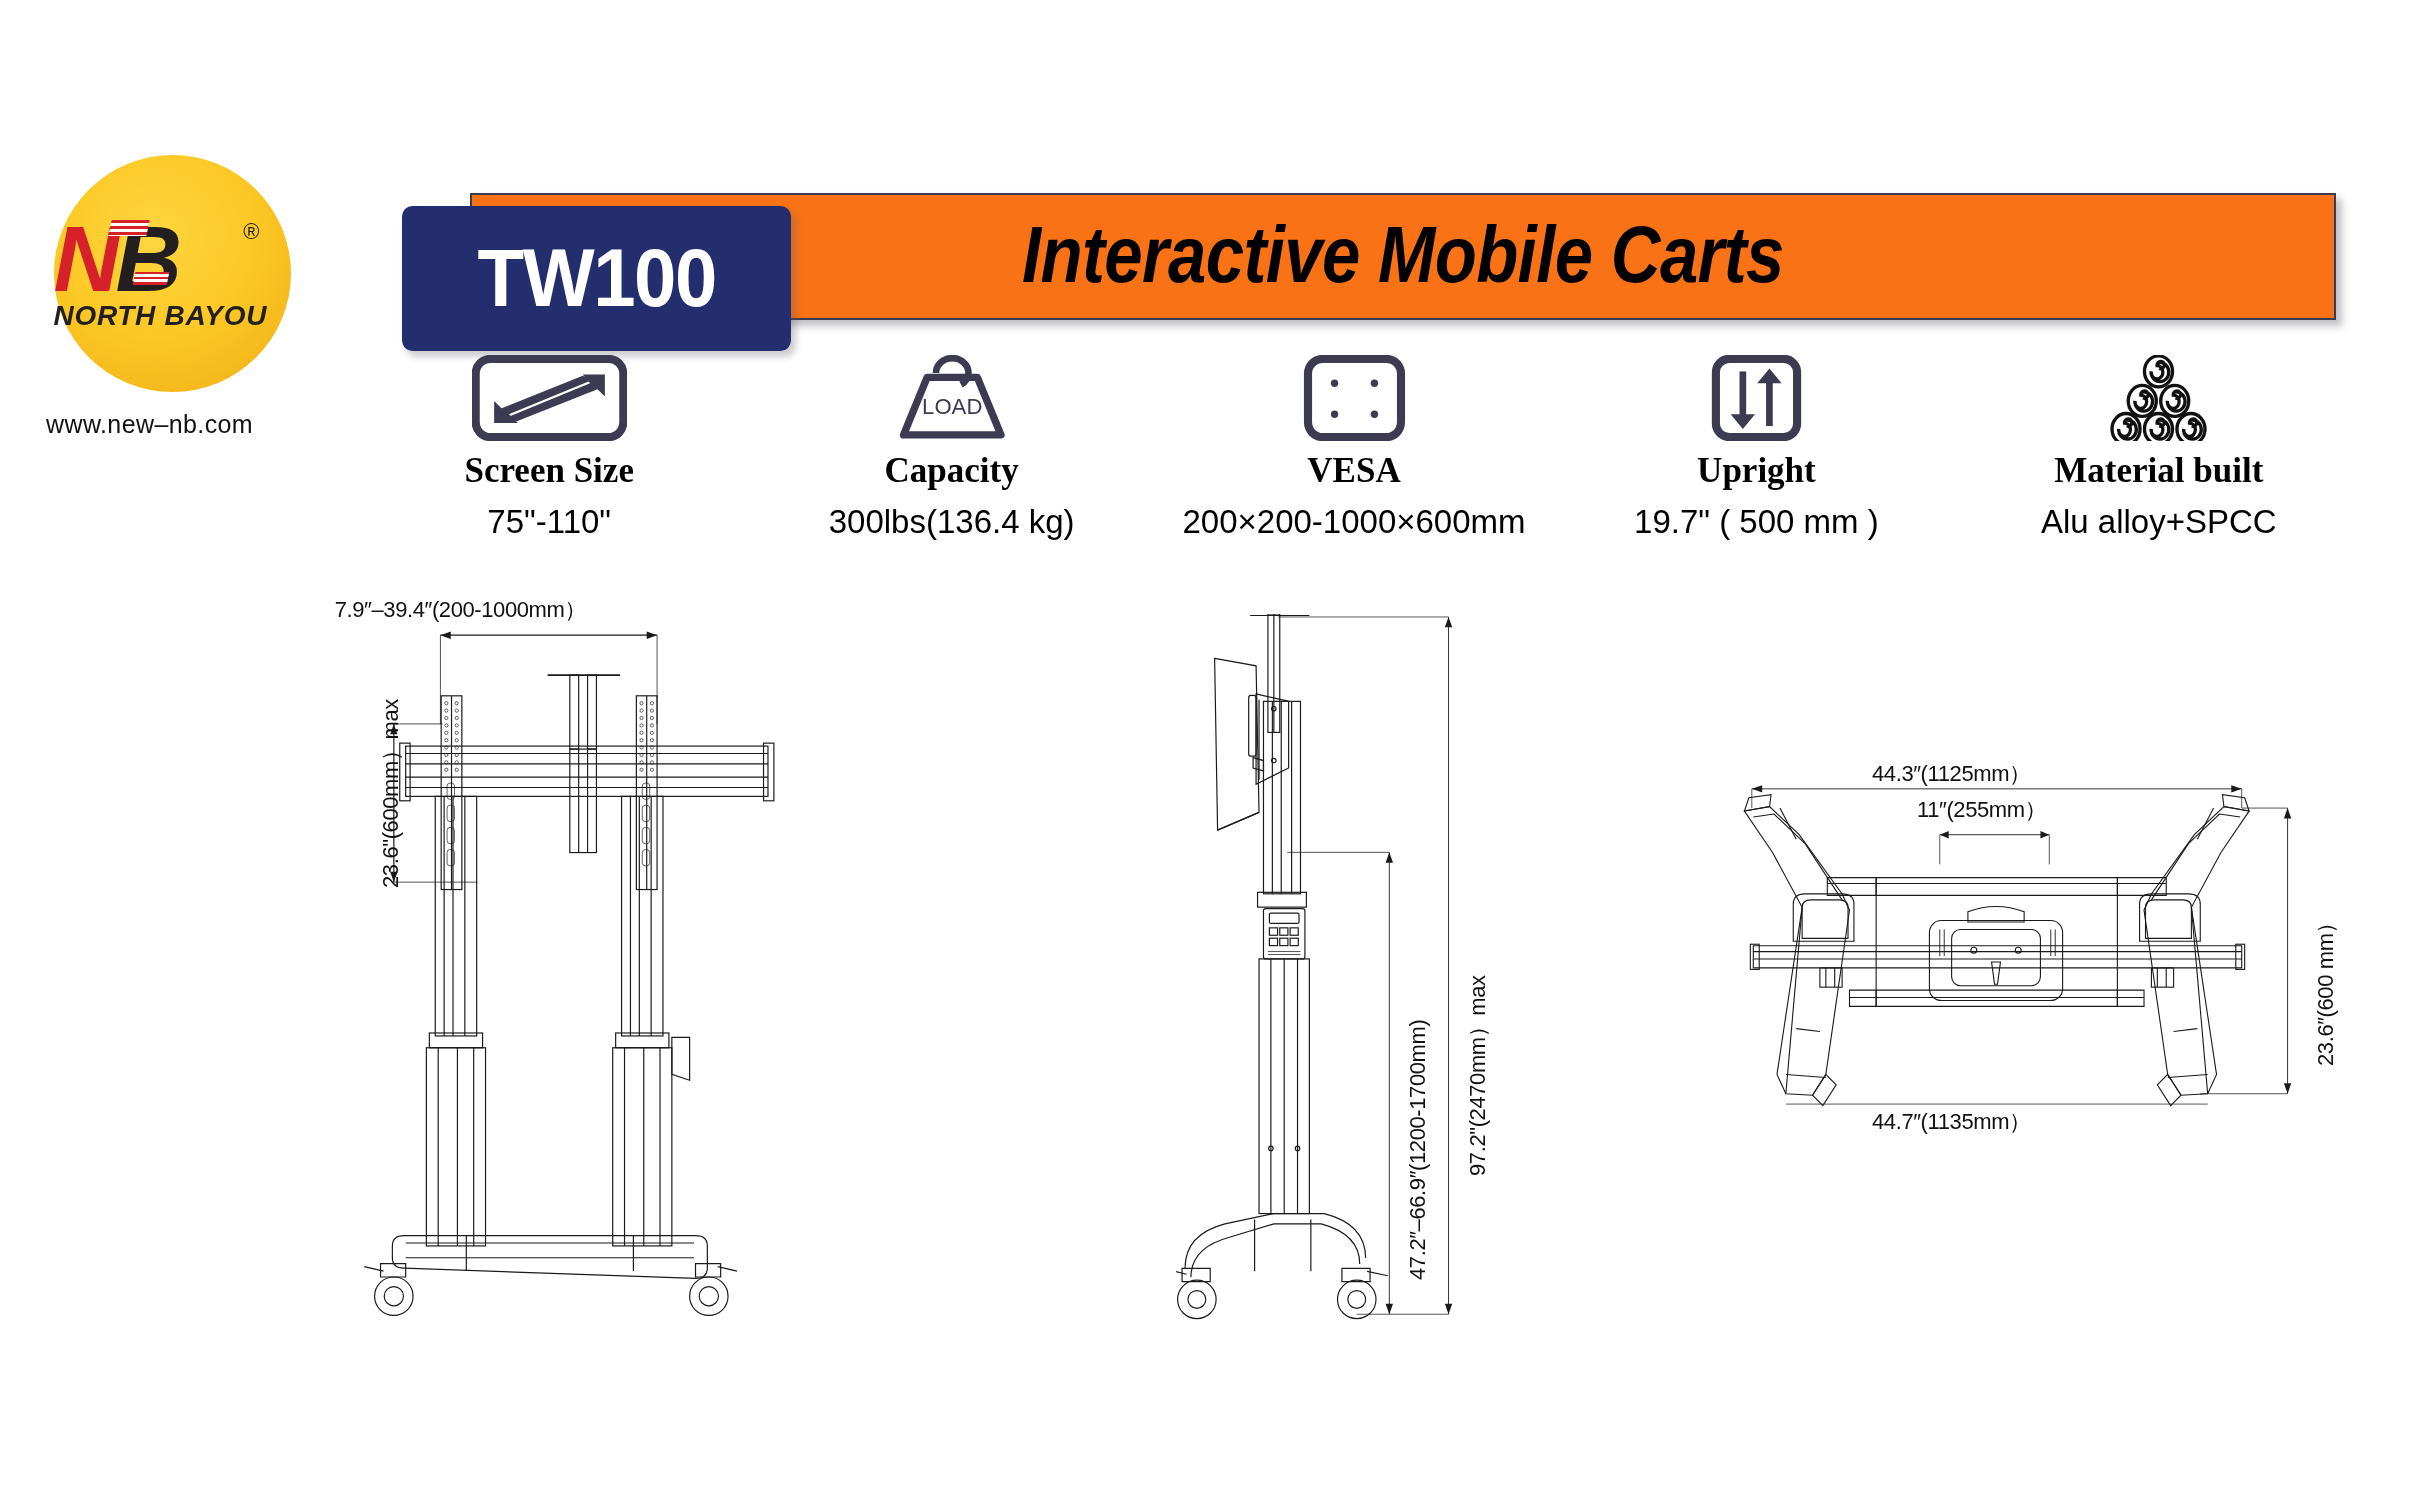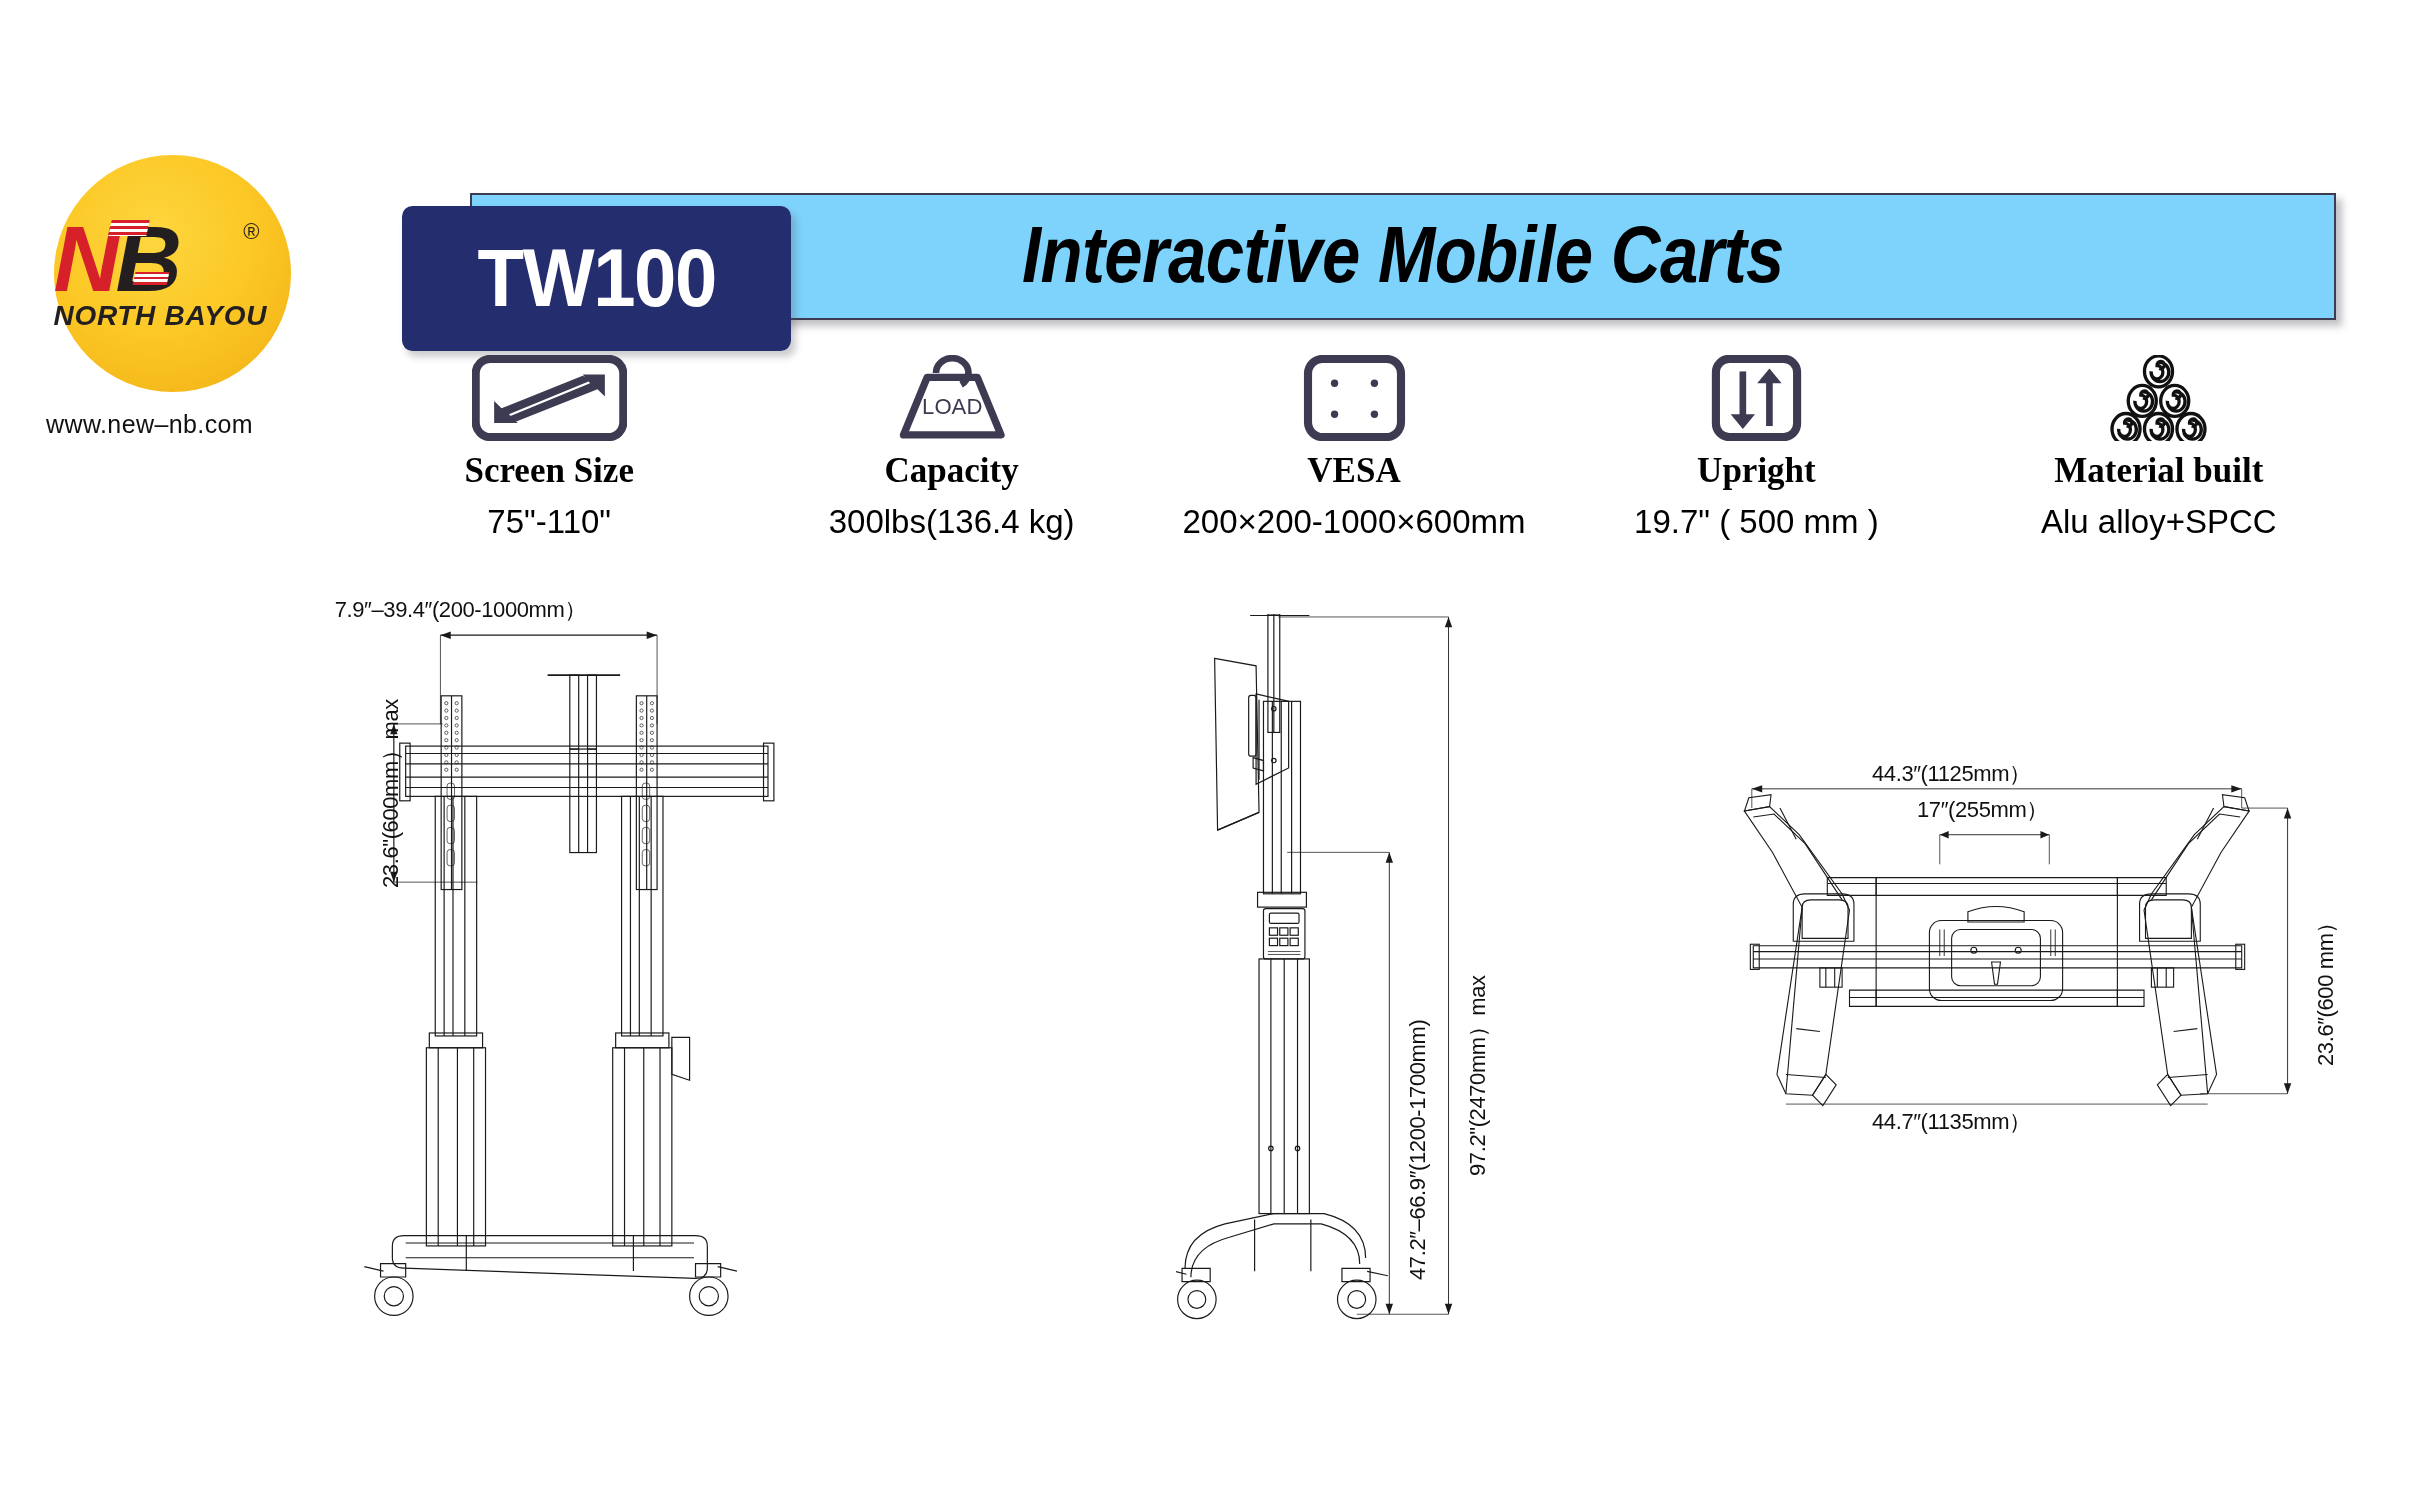--- a/index.html
+++ b/index.html
@@ -92,21 +92,21 @@
     top: 186px;
     width: 1934px;
     height: 145px;
   }
   #header-panel {
     position: absolute;
     left: 68px;
     top: 7.4px;
     right: 0;
     height: 127px;
-    background: #7dd3fc;
+    background: #f97316;
     border: 2.2px solid #3d3b52;
     box-shadow: 6px 6px 7.4px rgba(90,90,100,0.38);
     box-sizing: border-box;
   }
   #header-title {
     position: absolute;
     left: 0; right: 0;
     top: 50%;
     transform: translateY(-52%);
     text-align: center;
@@ -615,17 +615,17 @@
       <path d="M752 92 l-5 14 h10 z" fill="#1a1a1a" stroke="none"></path>
       <path d="M752 478 l-5 -14 h10 z" fill="#1a1a1a" stroke="none"></path>
       <line x1="690" y1="92" x2="752" y2="92" stroke-width="1"></line>
       <line x1="634" y1="478" x2="752" y2="478" stroke-width="1"></line>
 
       <line x1="74" y1="492" x2="644" y2="492" stroke-width="1"></line>
     </g>
   </svg>
 
   <div class="dim-text" style="left:141px; top:19px;">44.3″(1125mm）</div>
-  <div class="dim-text" style="left:186px; top:55px;">17″(255mm）</div>
+  <div class="dim-text" style="left:186px; top:55px;">11″(255mm）</div>
   <div class="dim-text" style="left:141px; top:367px;">44.7″(1135mm）</div>
   <div class="dim-text rot90" style="left:580px; top:326px;">23.6″(600 mm）</div>
 </div>
 
 
 </body></html>

